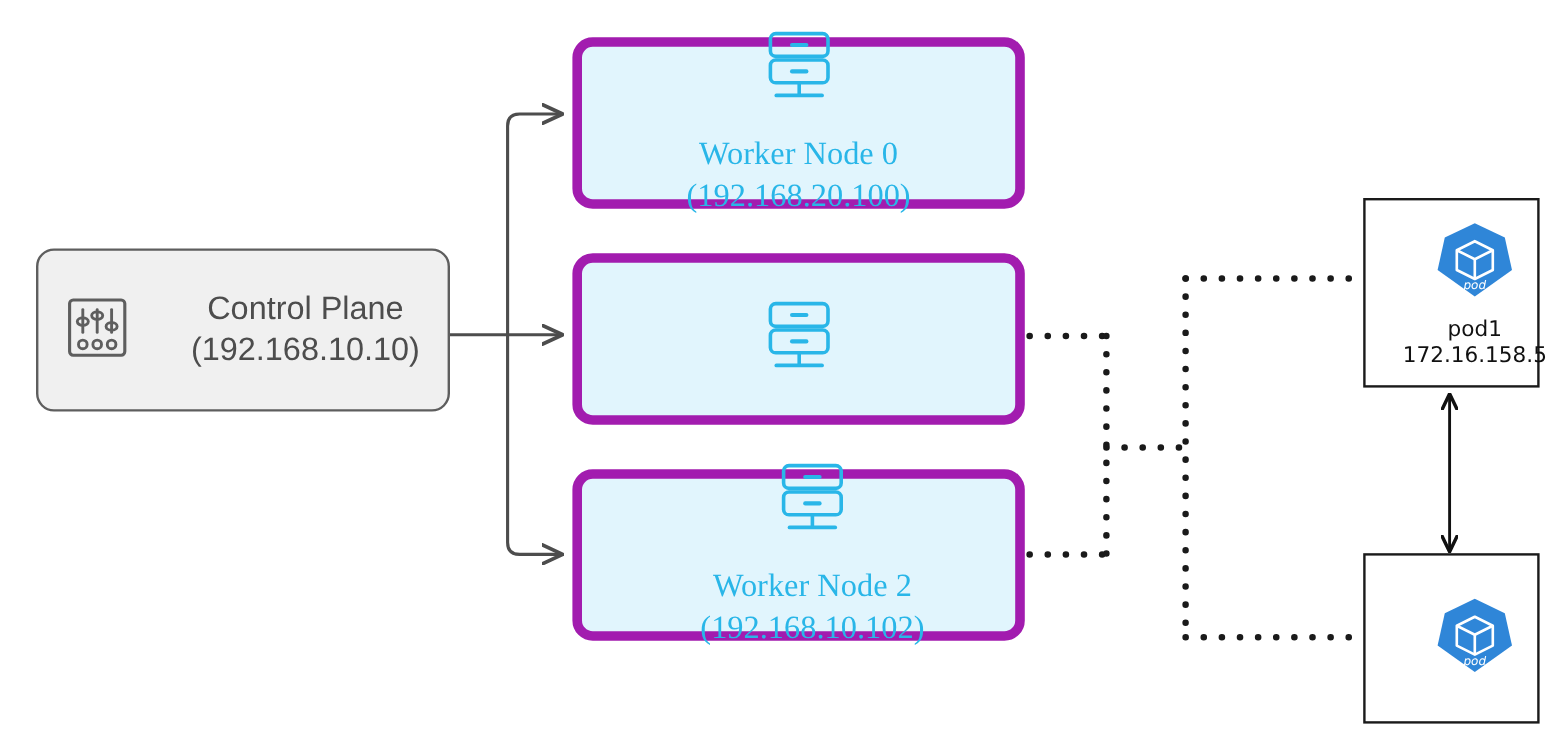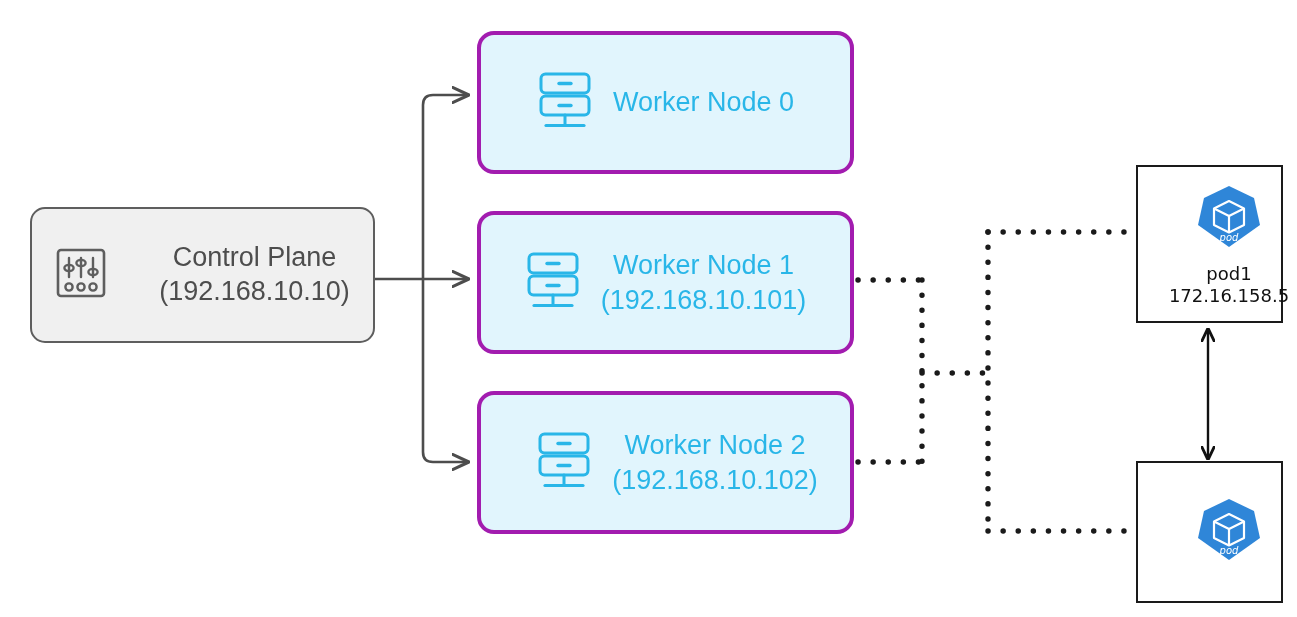--- a/index.html
+++ b/index.html
@@ -52,27 +52,29 @@
     white-space: nowrap;
     margin-left: 36px;
   }
 
   
   .worker {
     position: absolute;
     width: 377px;
     height: 143px;
     background: #e1f5fd;
-    border: 4px solid #a21caf;
+    border: 8px solid #a21caf;
     border-radius: 17px;
     box-sizing: border-box;
     display: flex;
+    flex-direction: column;
     align-items: center;
     justify-content: center;
     gap: 20px;
+    font-family: Liberation Serif, serif;
   }
   .worker .label {
     color: #29b6e8;
     font-size: 27px;
     line-height: 1.28;
     text-align: center;
     white-space: nowrap;
   }
   #worker-0 { left: 477px; top: 31px; }
   #worker-1 { left: 477px; top: 211px; }
@@ -200,38 +202,35 @@
         <rect x="4" y="4" width="48" height="19" rx="4.5" ry="4.5" fill="none" stroke="#29b6e8" stroke-width="3"></rect>
         <line x1="22" y1="13.5" x2="34" y2="13.5" stroke="#29b6e8" stroke-width="3.4" stroke-linecap="round"></line>
         <rect x="4" y="26" width="48" height="19" rx="4.5" ry="4.5" fill="none" stroke="#29b6e8" stroke-width="3"></rect>
         <line x1="22" y1="35.5" x2="34" y2="35.5" stroke="#29b6e8" stroke-width="3.4" stroke-linecap="round"></line>
         <line x1="28" y1="45" x2="28" y2="54" stroke="#29b6e8" stroke-width="3" stroke-linecap="round"></line>
         <line x1="9" y1="55.5" x2="47" y2="55.5" stroke="#29b6e8" stroke-width="3.2" stroke-linecap="round"></line>
       </svg>
     </span>
     <div class="label">
       <div>Worker Node 0</div>
+      <div>(192.168.20.100)</div>
     </div>
   </div>
 
   <div class="worker" id="worker-1">
     <span class="icon">
       <svg width="56" height="62" viewBox="0 0 56 62">
         <rect x="4" y="4" width="48" height="19" rx="4.5" ry="4.5" fill="none" stroke="#29b6e8" stroke-width="3"></rect>
         <line x1="22" y1="13.5" x2="34" y2="13.5" stroke="#29b6e8" stroke-width="3.4" stroke-linecap="round"></line>
         <rect x="4" y="26" width="48" height="19" rx="4.5" ry="4.5" fill="none" stroke="#29b6e8" stroke-width="3"></rect>
         <line x1="22" y1="35.5" x2="34" y2="35.5" stroke="#29b6e8" stroke-width="3.4" stroke-linecap="round"></line>
         <line x1="28" y1="45" x2="28" y2="54" stroke="#29b6e8" stroke-width="3" stroke-linecap="round"></line>
         <line x1="9" y1="55.5" x2="47" y2="55.5" stroke="#29b6e8" stroke-width="3.2" stroke-linecap="round"></line>
       </svg>
     </span>
-    <div class="label">
-      <div>Worker Node 1</div>
-      <div>(192.168.10.101)</div>
-    </div>
   </div>
 
   <div class="worker" id="worker-2">
     <span class="icon">
       <svg width="56" height="62" viewBox="0 0 56 62">
         <rect x="4" y="4" width="48" height="19" rx="4.5" ry="4.5" fill="none" stroke="#29b6e8" stroke-width="3"></rect>
         <line x1="22" y1="13.5" x2="34" y2="13.5" stroke="#29b6e8" stroke-width="3.4" stroke-linecap="round"></line>
         <rect x="4" y="26" width="48" height="19" rx="4.5" ry="4.5" fill="none" stroke="#29b6e8" stroke-width="3"></rect>
         <line x1="22" y1="35.5" x2="34" y2="35.5" stroke="#29b6e8" stroke-width="3.4" stroke-linecap="round"></line>
         <line x1="28" y1="45" x2="28" y2="54" stroke="#29b6e8" stroke-width="3" stroke-linecap="round"></line>

